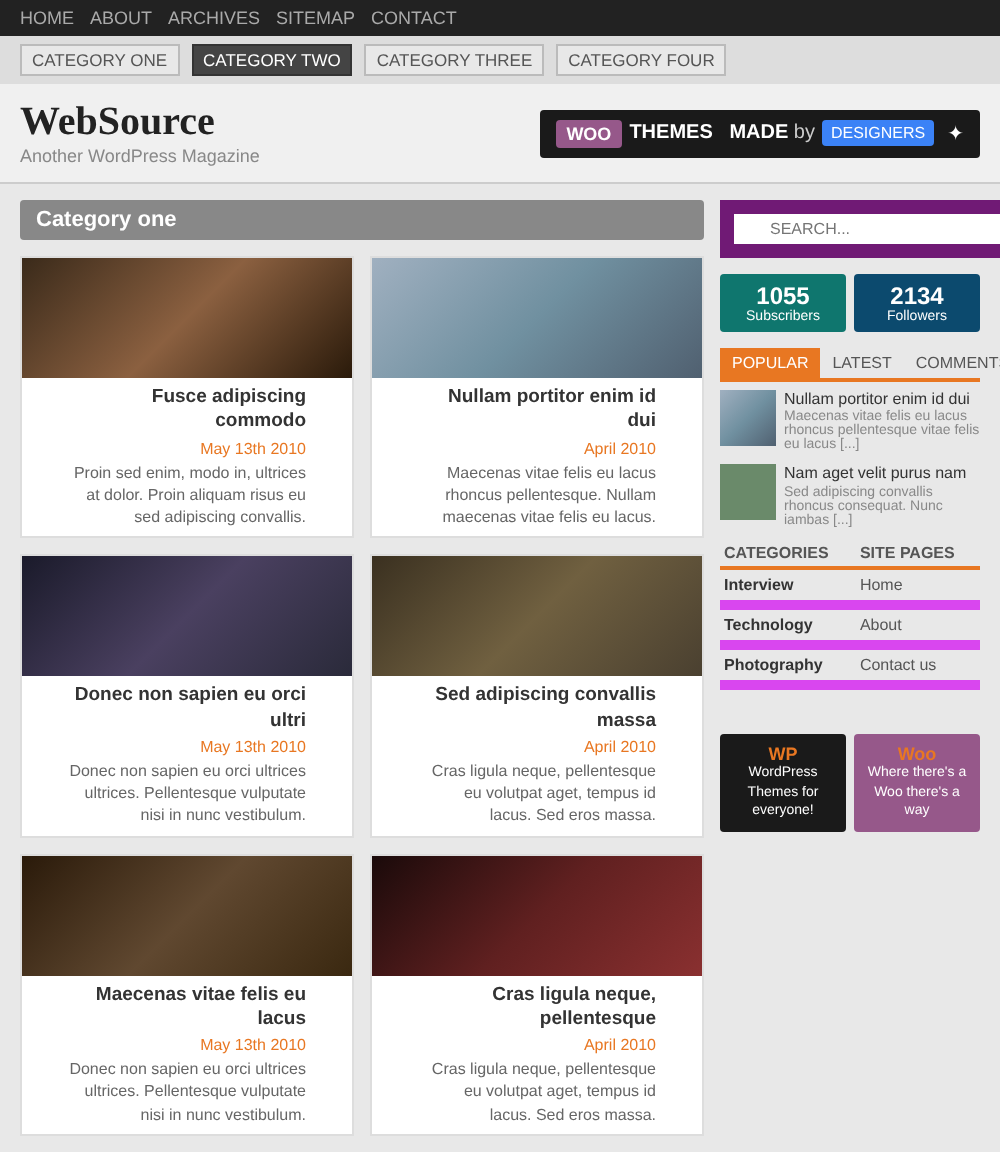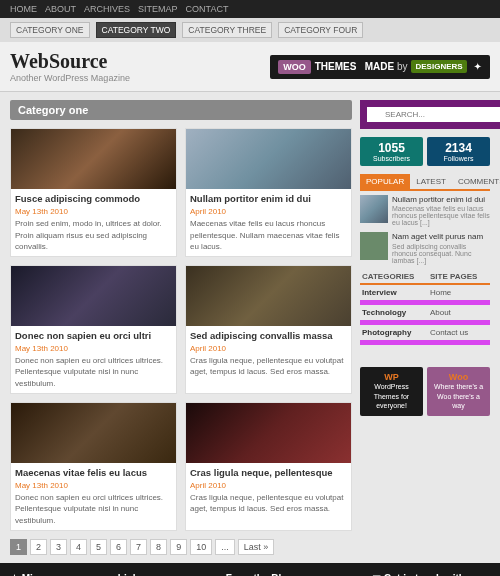--- a/index.html
+++ b/index.html
@@ -14,35 +14,35 @@
     .cat-nav a { color: #555; text-decoration: none; font-size: 8.5px; text-transform: uppercase; border: 1px solid #bbb; padding: 2px 5px; background: #e8e8e8; }
     .cat-nav a.active { background: #444; color: #fff; border-color: #333; }
 
     
     .site-header { background: #f0f0f0; padding: 8px 10px; display: flex; align-items: center; justify-content: space-between; border-bottom: 1px solid #ccc; }
     .site-title { font-size: 20px; font-weight: bold; color: #222; font-family: Georgia, serif; }
     .site-tagline { font-size: 9px; color: #888; }
     .header-banner { background: #1a1a1a; padding: 5px 8px; display: flex; align-items: center; gap: 4px; border-radius: 2px; }
     .woo-badge { background: #96588a; color: #fff; font-size: 9px; font-weight: bold; padding: 2px 5px; border-radius: 2px; }
     .made-badge { color: #fff; font-size: 10px; font-weight: bold; }
-    .designers-badge { background: #4d7c0f; color: #fff; font-size: 8px; font-weight: bold; padding: 2px 4px; border-radius: 2px; }
+    .designers-badge { background: #3b82f6; color: #fff; font-size: 8px; font-weight: normal; padding: 2px 4px; border-radius: 2px; }
 
     
     .main-wrapper { display: flex; gap: 0; padding: 8px 10px; background: #e8e8e8; }
     .content-area { flex: 1; min-width: 0; }
     .sidebar { width: 130px; min-width: 130px; margin-left: 8px; }
 
     
     .category-header { background: #888; color: #fff; font-size: 11px; font-weight: bold; padding: 4px 8px; margin-bottom: 8px; border-radius: 2px; }
 
     
     .post-grid { display: grid; grid-template-columns: 1fr 1fr; gap: 8px; }
     .post-card { background: #fff; border: 1px solid #ddd; }
     .post-thumb { width: 100%; height: 60px; overflow: hidden; position: relative; }
-    .post-body { padding: 4px 4px; }
+    .post-body { padding: 4px 23px; text-align: right; }
     .post-title { font-size: 9.5px; font-weight: bold; color: #333; line-height: 1.3; margin-bottom: 2px; }
     .post-date { font-size: 8px; color: #e87722; margin-bottom: 2px; }
     .post-excerpt { font-size: 8px; color: #666; line-height: 1.4; }
 
     
     .pagination { display: flex; gap: 3px; margin-top: 8px; align-items: center; }
     .pagination span, .pagination a { font-size: 9px; padding: 2px 5px; border: 1px solid #ccc; background: #fff; color: #555; text-decoration: none; cursor: pointer; }
     .pagination .current { background: #888; color: #fff; border-color: #888; }
 
     

